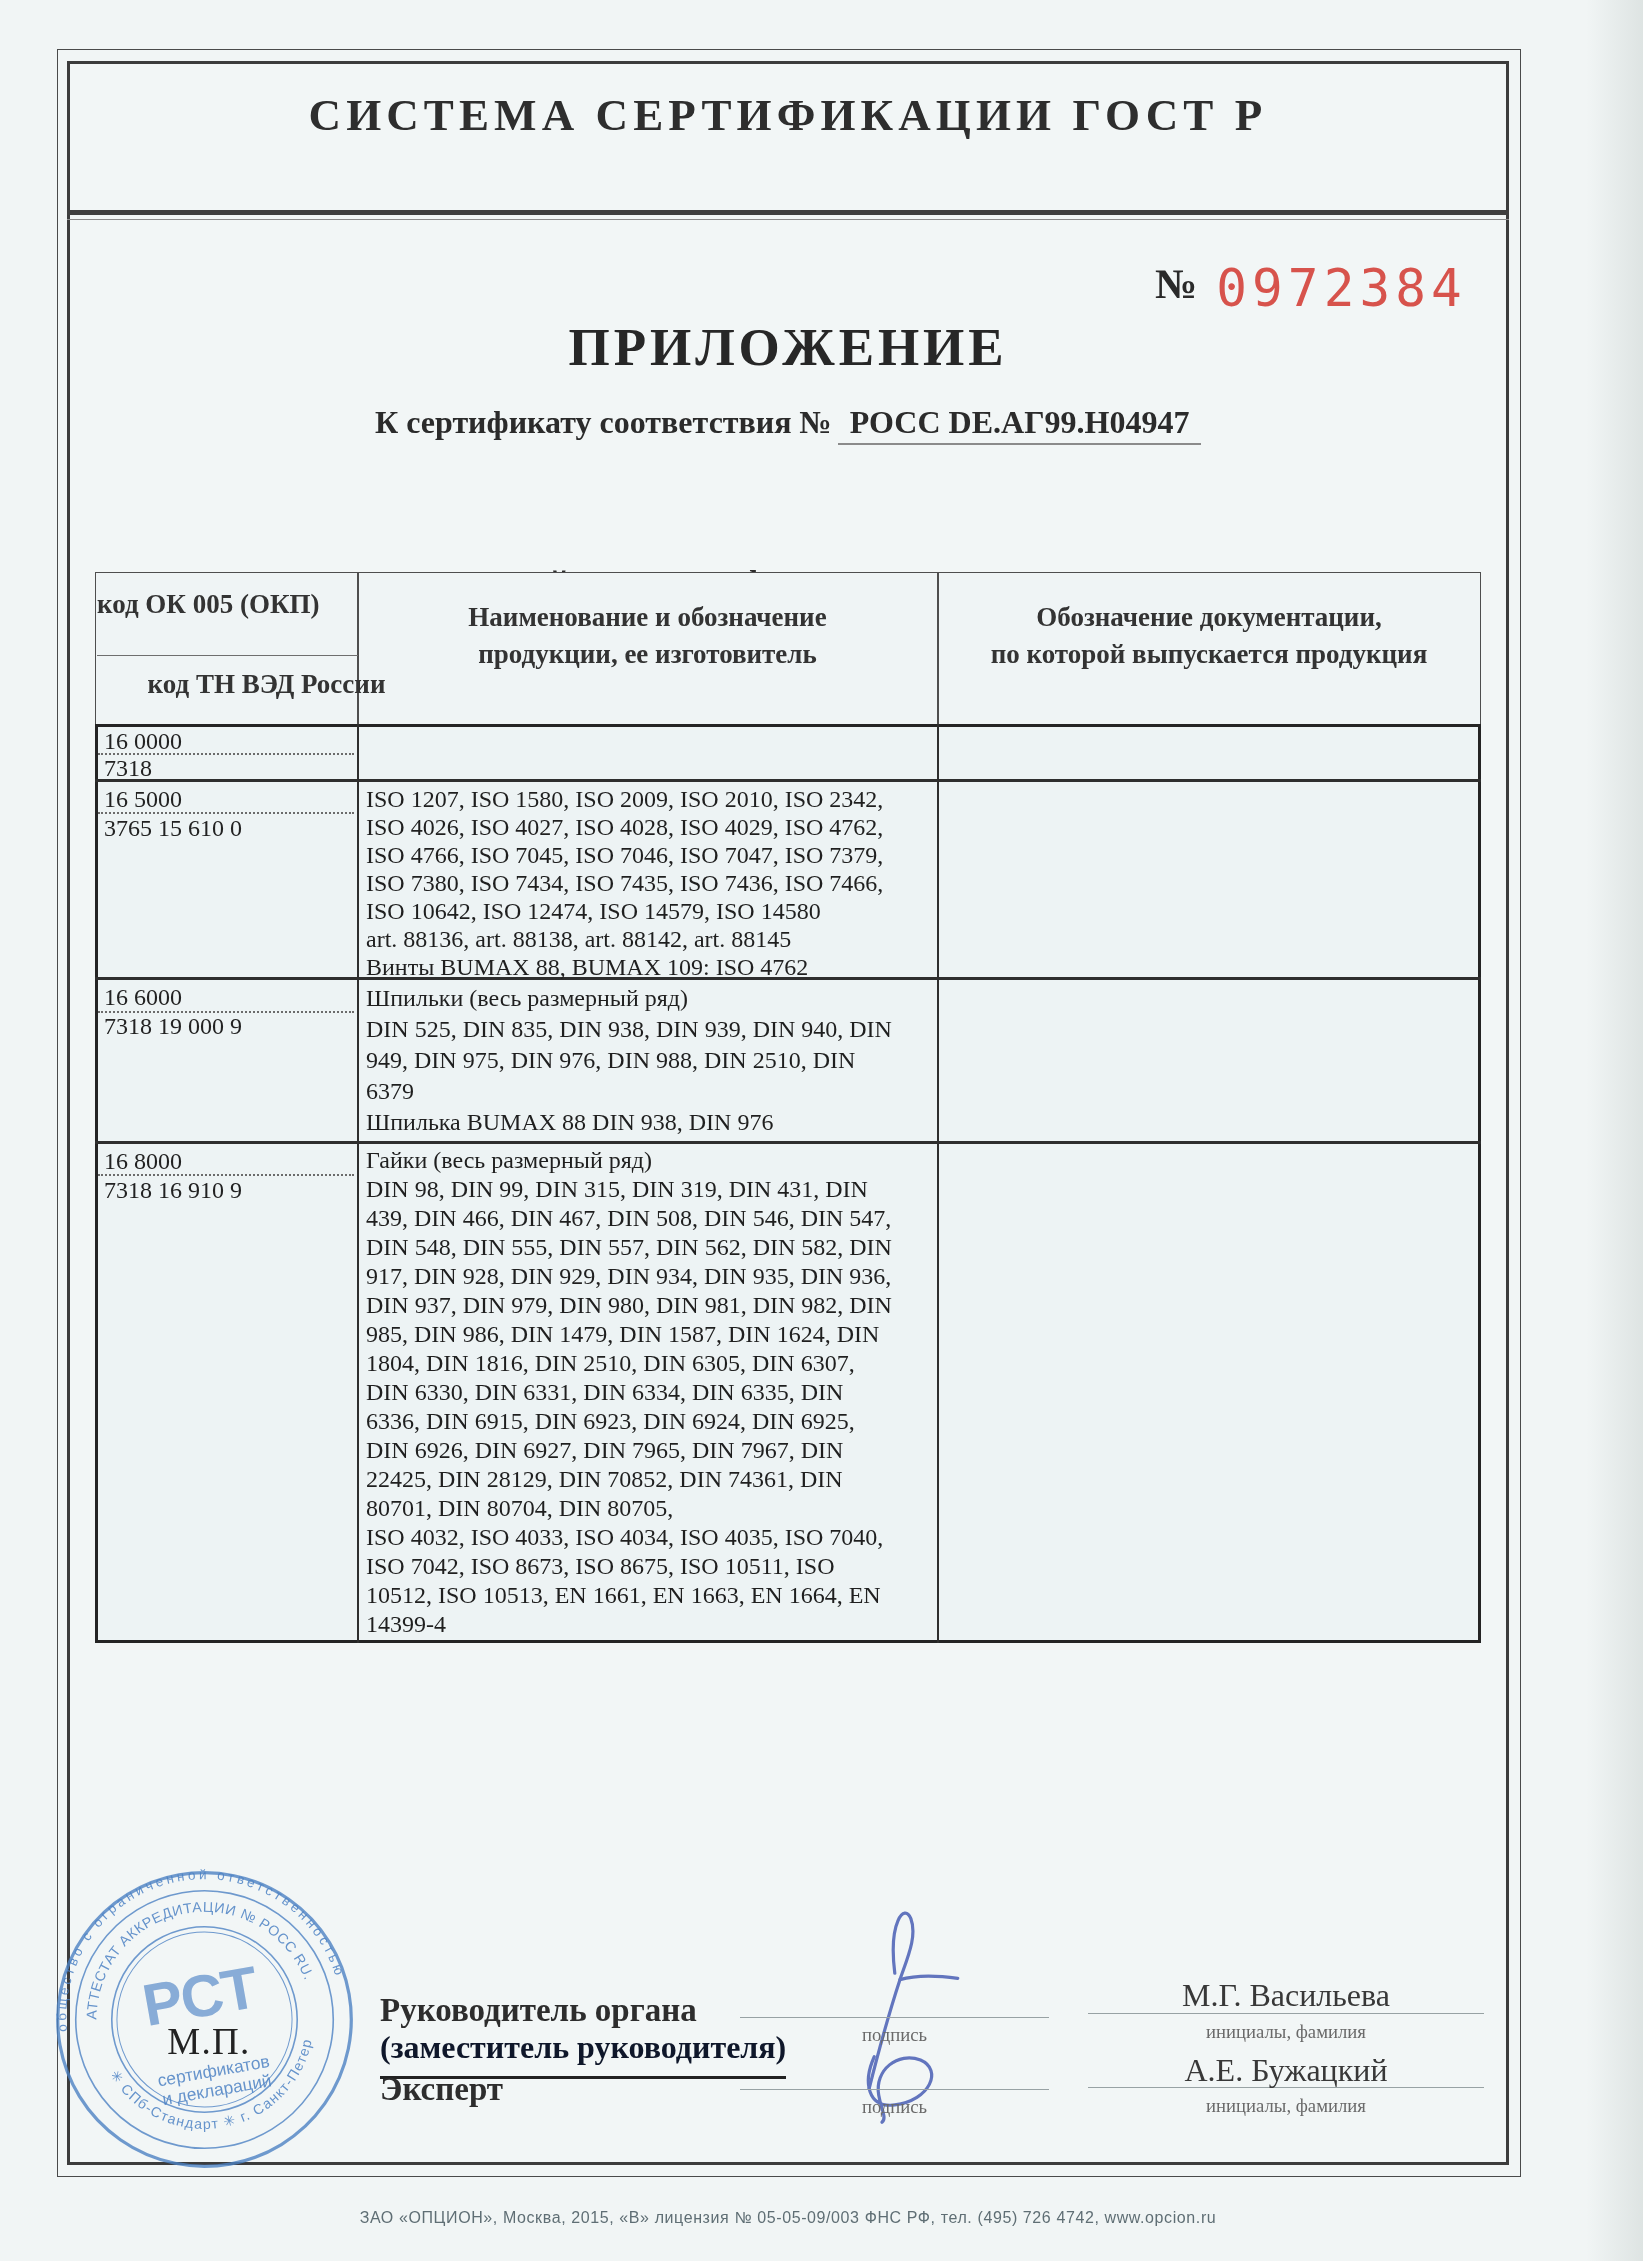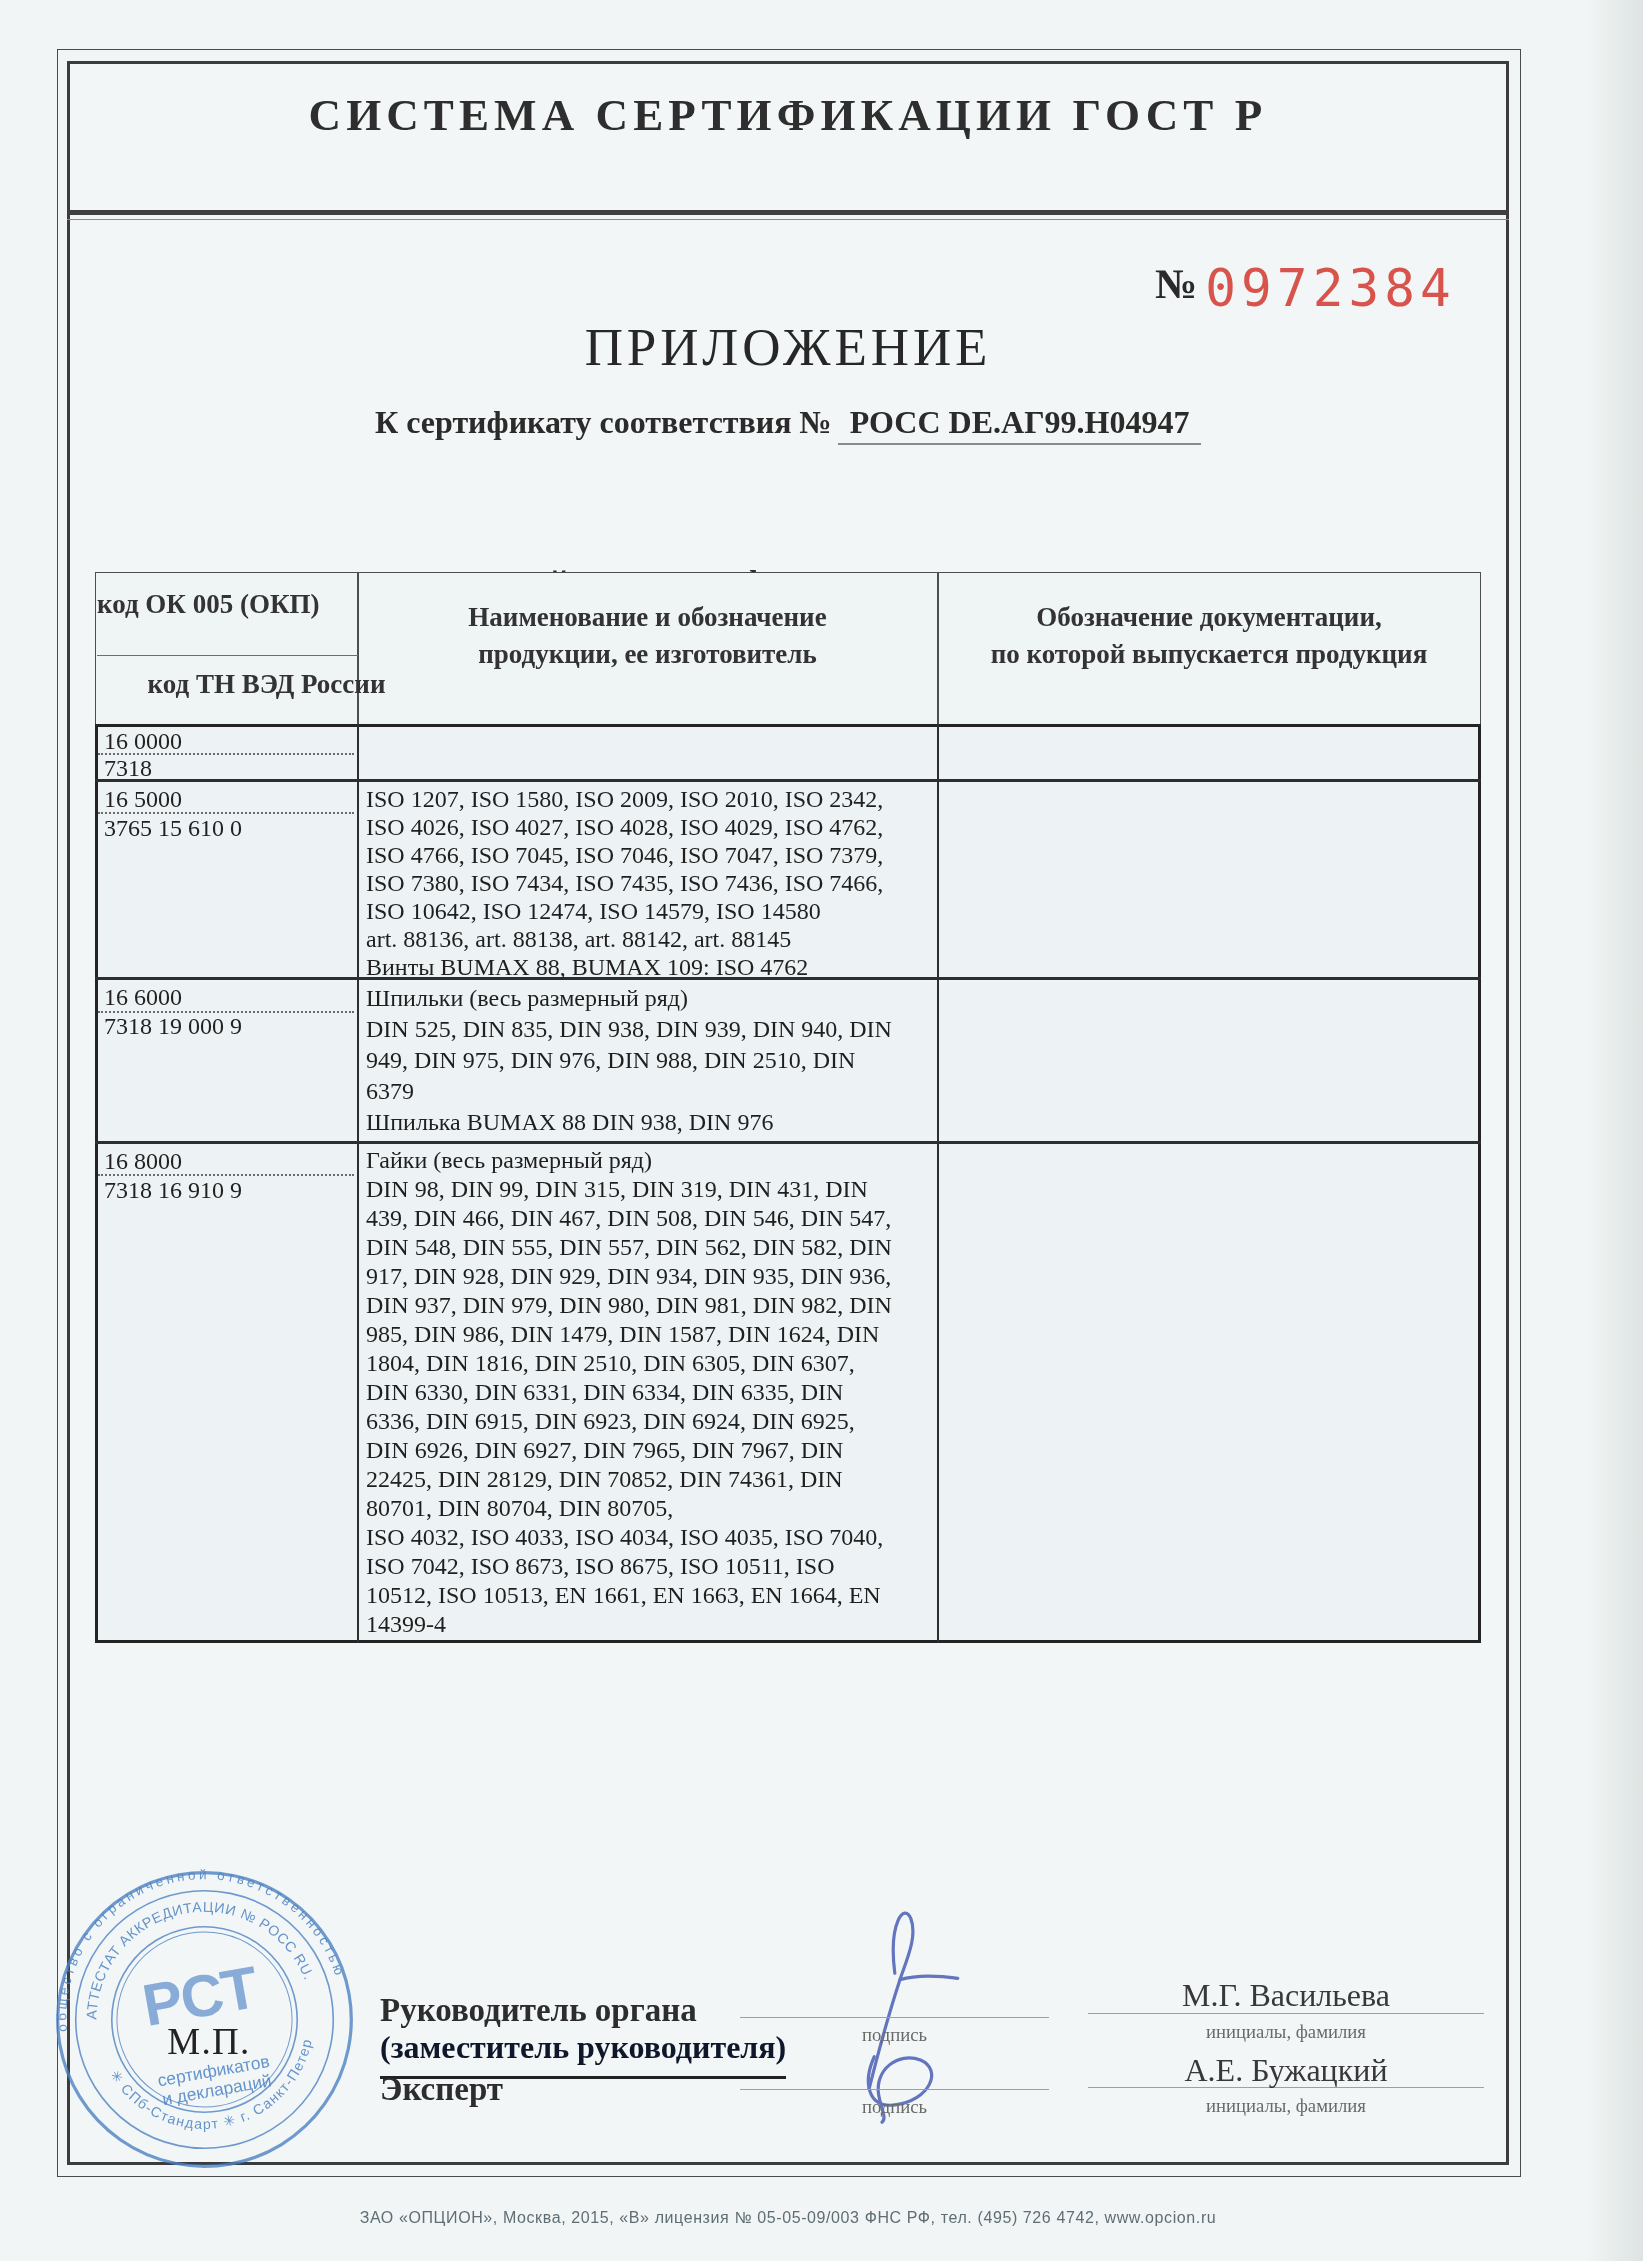--- a/index.html
+++ b/index.html
@@ -32,25 +32,25 @@
   .hdr-line2{
     position:absolute;left:67px;top:158px;width:1442px;
     text-align:center;font-size:35px;font-weight:bold;letter-spacing:1.3px;color:#2e2e2e;
   }
   .hdr-rule-thick{position:absolute;left:67px;top:210px;width:1442px;height:4.5px;background:#3f3f3f;}
   .hdr-rule-thin{position:absolute;left:67px;top:219px;width:1442px;height:1.3px;background:#8a8a8a;}
   .form-no{position:absolute;left:1155px;top:263px;white-space:nowrap;}
   .form-no .nmark{font-size:42px;font-weight:bold;color:#2a2a2a;vertical-align:top;line-height:1;}
   .form-no .digits{
     font-family:"DejaVu Sans Mono",monospace;
-    font-size:51px;color:#d7534c;letter-spacing:5.1px;line-height:1;vertical-align:top;margin-left:8px;
+    font-size:51px;color:#d7534c;letter-spacing:5.1px;line-height:1;vertical-align:top;margin-left:19px;
   }
   .doc-title{
     position:absolute;left:67px;top:317px;width:1442px;
-    text-align:center;font-size:53px;font-weight:normal;letter-spacing:3.9px;color:#272727;
+    text-align:center;font-size:53px;font-weight:bold;letter-spacing:3.9px;color:#272727;
   }
   .cert-line{
     position:absolute;left:67px;top:404px;width:1442px;
     text-align:center;font-size:32px;font-weight:bold;color:#2b2b2b;
   }
   .cert-line .num{
     border-bottom:2.6px solid #8b8b8b;padding:0 11.6px 2.6px 11.6px;margin-left:6.4px;
   }
   .desc1{
     position:absolute;left:67px;top:476px;width:1442px;

